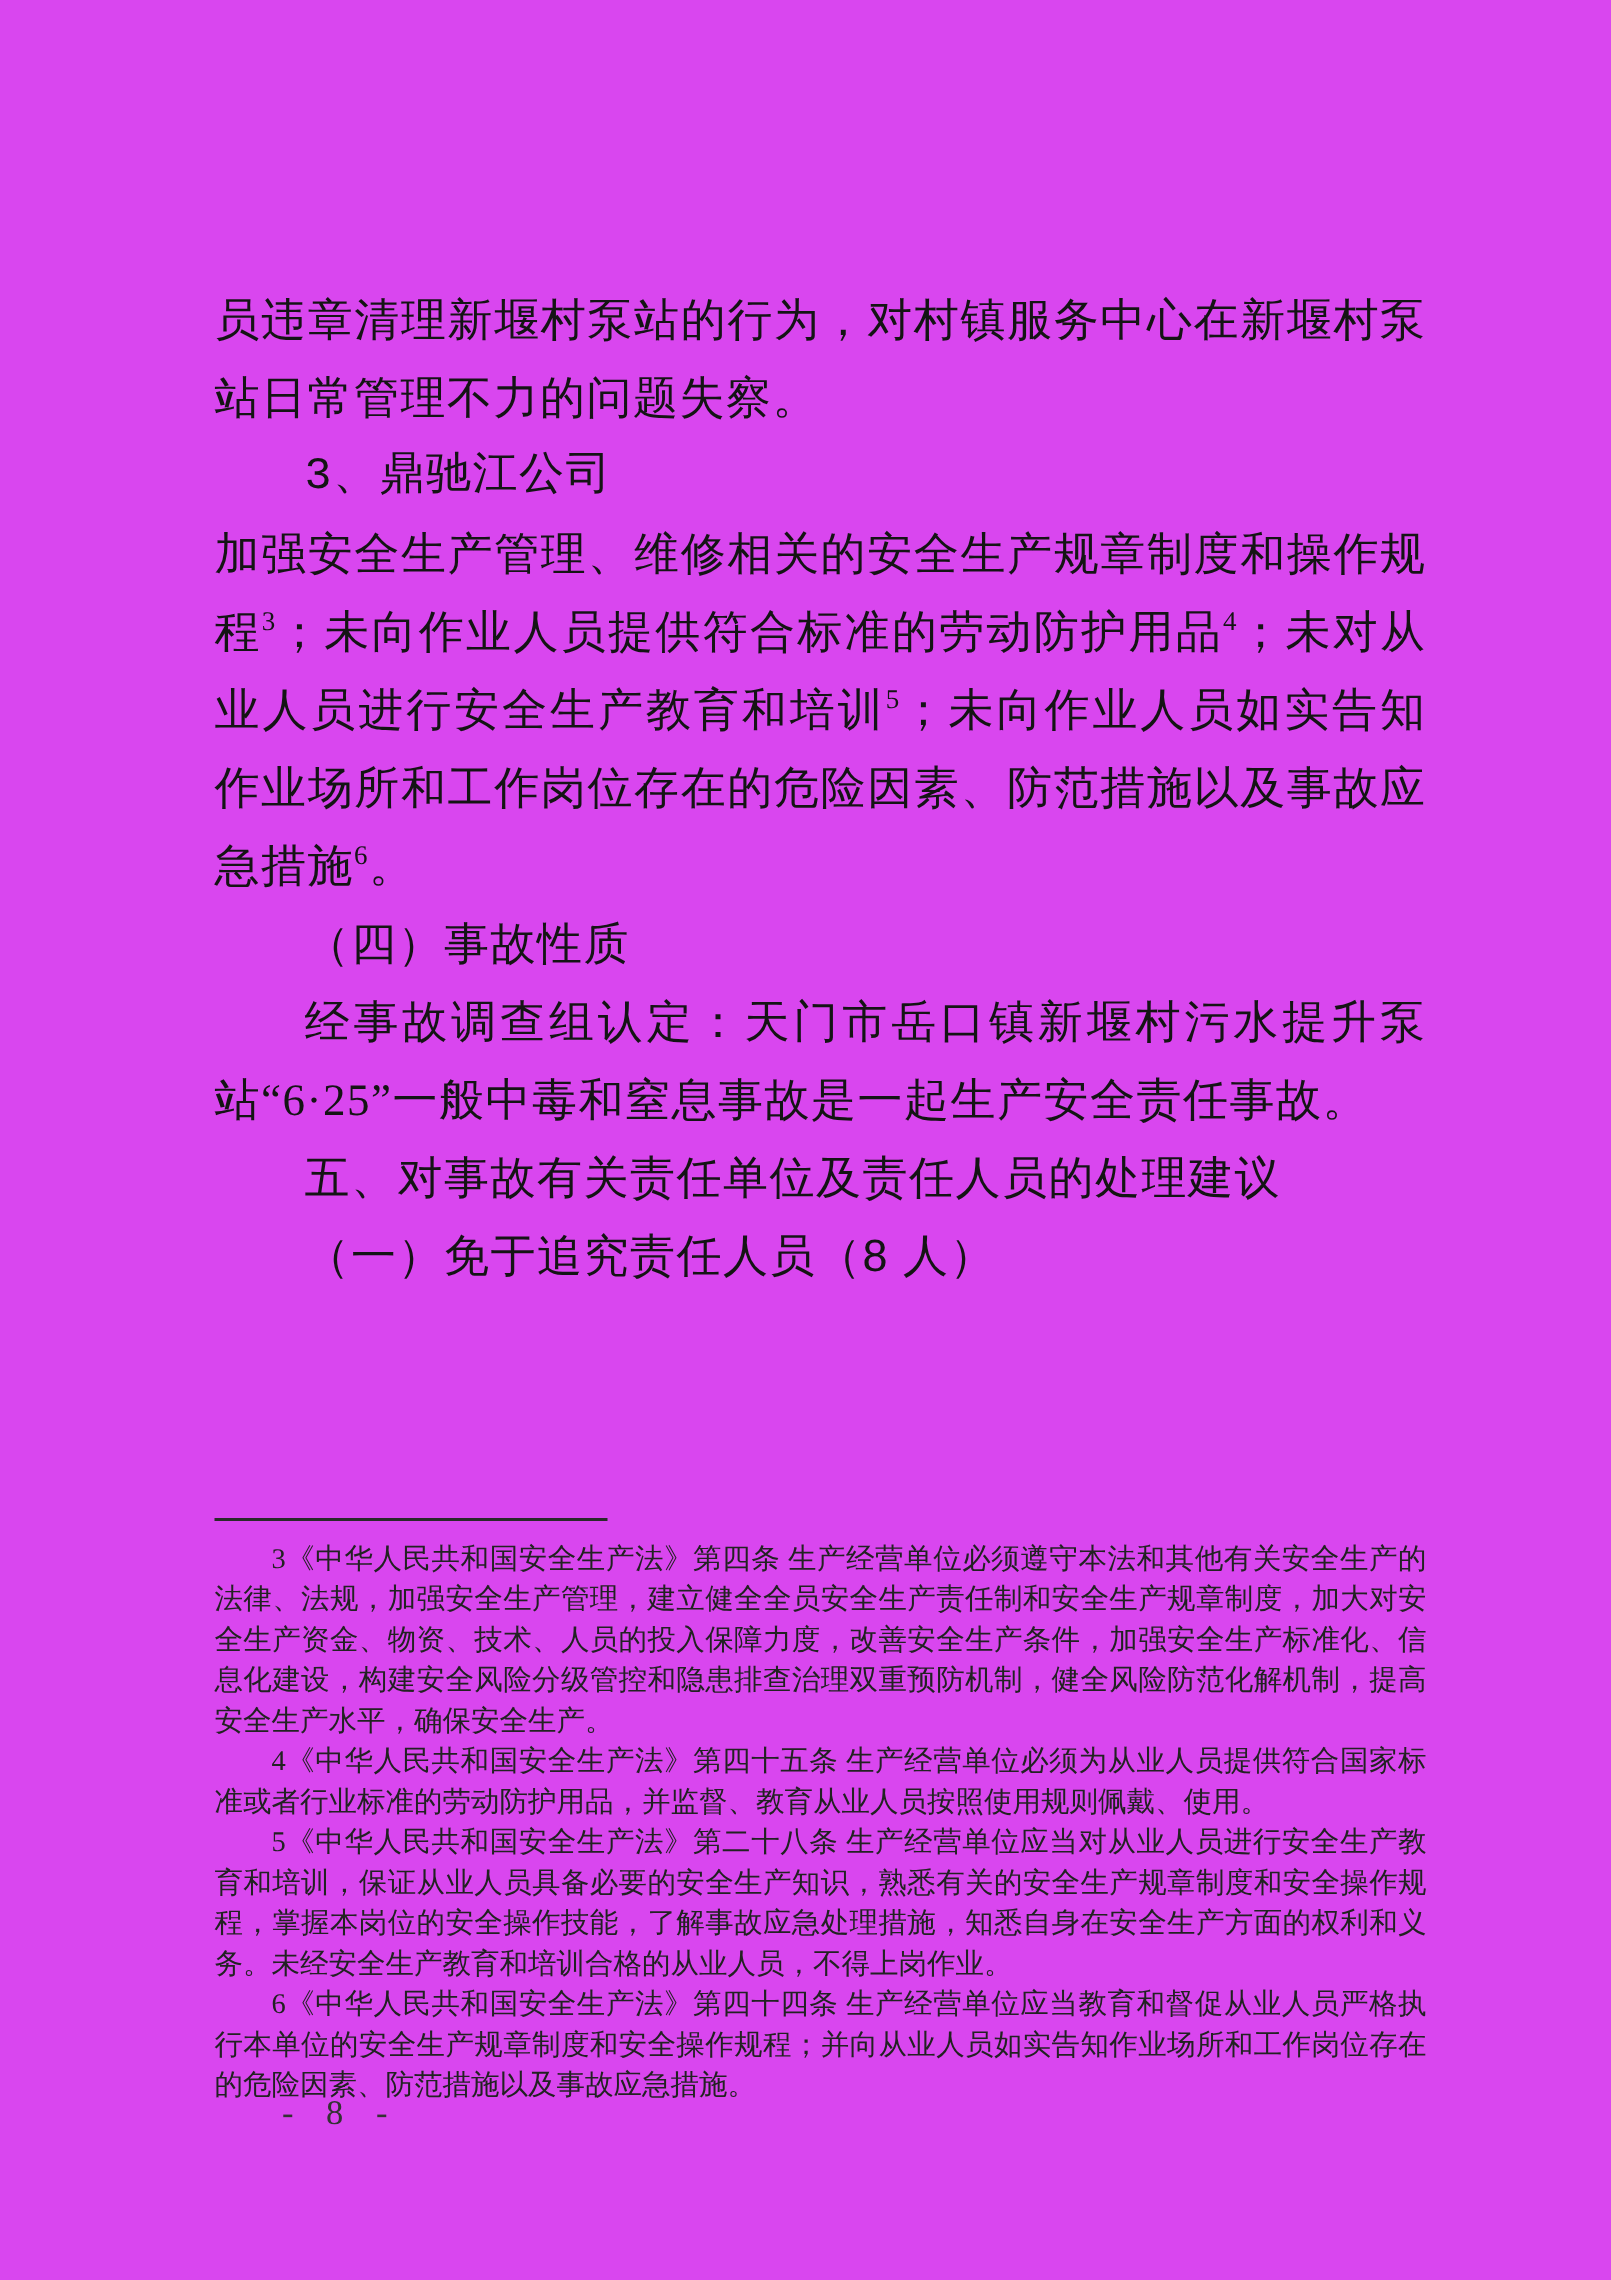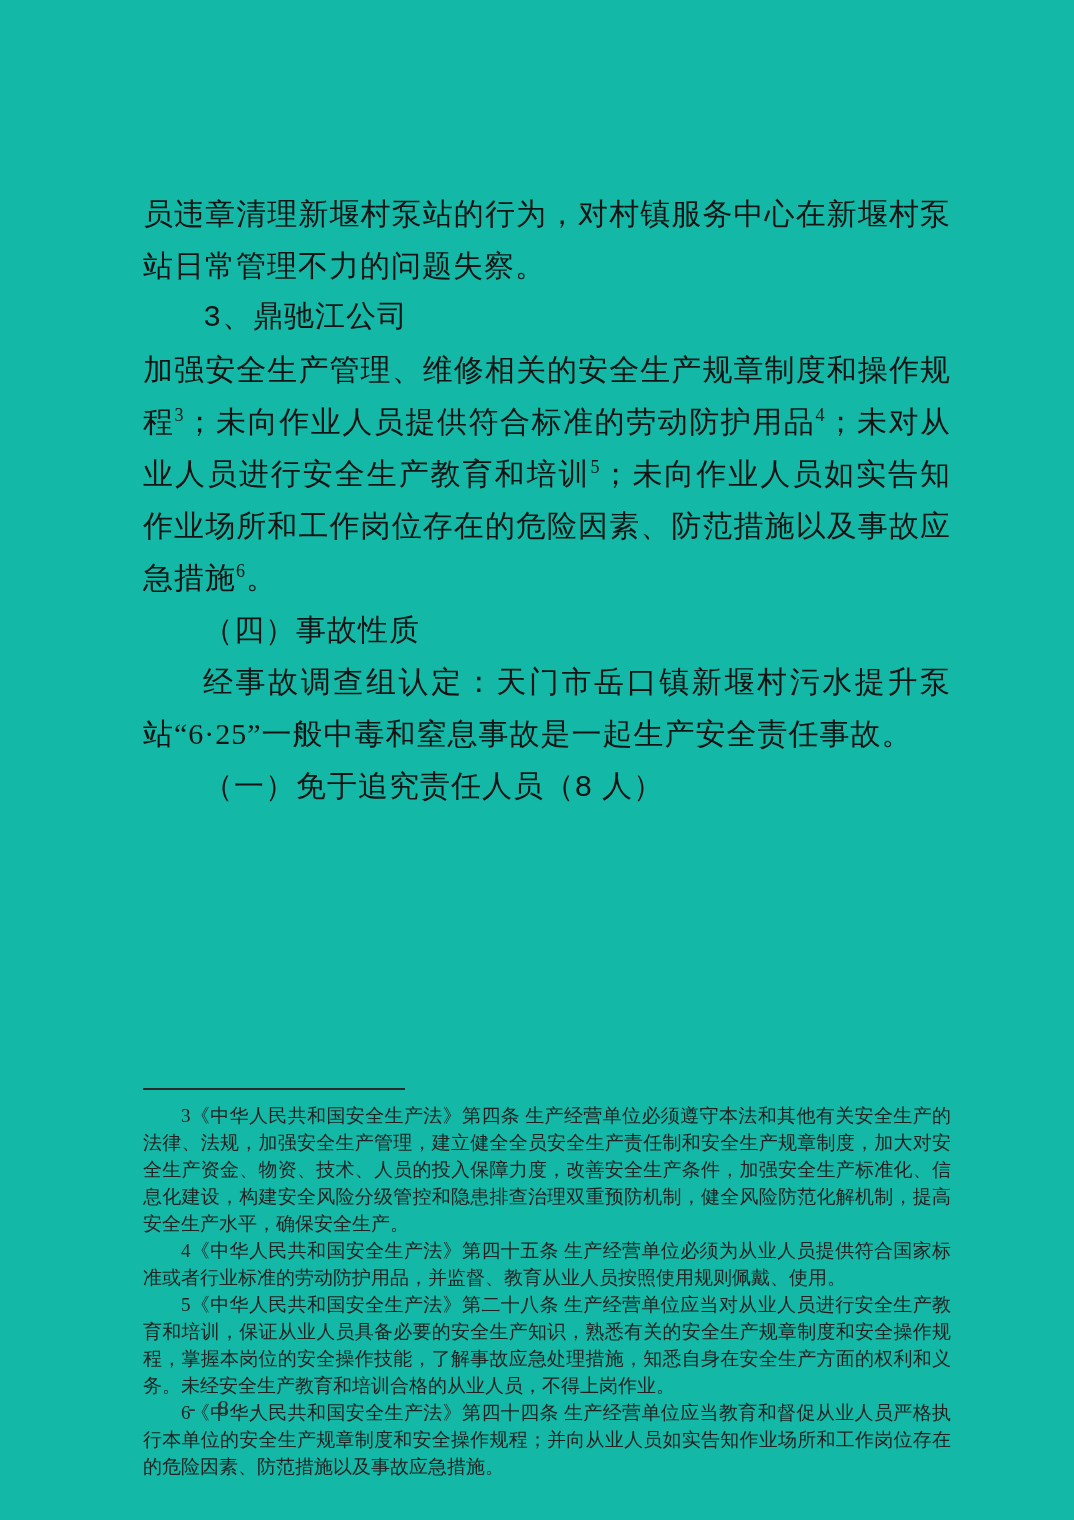--- a/index.html
+++ b/index.html
@@ -1,20 +1,20 @@
 <!DOCTYPE html>
 <html><head>
 <meta charset="utf-8">
 <style>
   html, body { margin: 0; padding: 0; background: #ffffff; }
   .page {
     position: relative;
     width: 1074px;
     height: 1520px;
-    background: #14b8a6;
+    background: #d946ef;
     overflow: hidden;
     font-family: "Liberation Serif", "DejaVu Serif", serif;
     color: #141414;
   }
   .body-text {
     position: absolute;
     left: 143px;
     width: 808px;
     top: 188px;
     font-size: 30px;
@@ -45,21 +45,21 @@
   }
   sup {
     font-size: 0.6em;
     line-height: 0;
     vertical-align: super;
   }
   .footnotes {
     position: absolute;
     left: 143px;
     width: 808px;
-    top: 1088px;
+    top: 1012px;
     font-size: 19px;
     line-height: 27px;
     text-align: justify;
     color: #222222;
   }
   .footnote-rule {
     width: 262px;
     height: 0;
     border-top: 2px solid #2a2a2a;
     margin-bottom: 12px;
@@ -88,20 +88,21 @@
     <p class="carryover">员违章清理新堰村泵站的行为，对村镇服务中心在新堰村泵站日常管理不力的问题失察。</p>
 
     <h3 class="heading-bold-serif">3、鼎驰江公司</h3>
 
     <p class="violations"><span>加强安全生产管理、维修相关的安全生产规章制度和操作规程</span><sup>3</sup><span>；未向作业人员提供符合标准的劳动防护用品</span><sup>4</sup><span>；未对从业人员进行安全生产教育和培训</span><sup>5</sup><span>；未向作业人员如实告知作业场所和工作岗位存在的危险因素、防范措施以及事故应急措施</span><sup>6</sup><span>。</span></p>
 
     <h4 class="heading-kaiti">（四）事故性质</h4>
 
     <p class="indent">经事故调查组认定：天门市岳口镇新堰村污水提升泵站“6·25”一般中毒和窒息事故是一起生产安全责任事故。</p>
 
+    <h3 class="heading-hei">五、对事故有关责任单位及责任人员的处理建议</h3>
 
     <h4 class="heading-kaiti">（一）免于追究责任人员（8 人）</h4>
 
 
   </div>
 
   <div class="footnotes">
     <div class="footnote-rule"></div>
 
     <p><span>3</span><span>《中华人民共和国安全生产法》第四条 生产经营单位必须遵守本法和其他有关安全生产的法律、法规，加强安全生产管理，建立健全全员安全生产责任制和安全生产规章制度，加大对安全生产资金、物资、技术、人员的投入保障力度，改善安全生产条件，加强安全生产标准化、信息化建设，构建安全风险分级管控和隐患排查治理双重预防机制，健全风险防范化解机制，提高安全生产水平，确保安全生产。</span></p>

